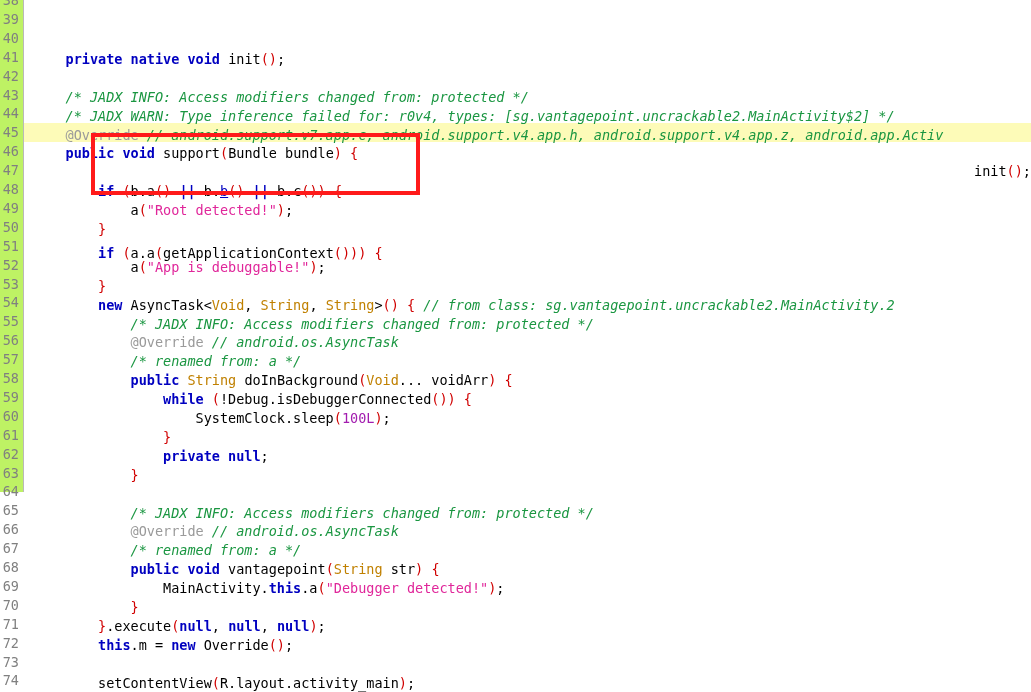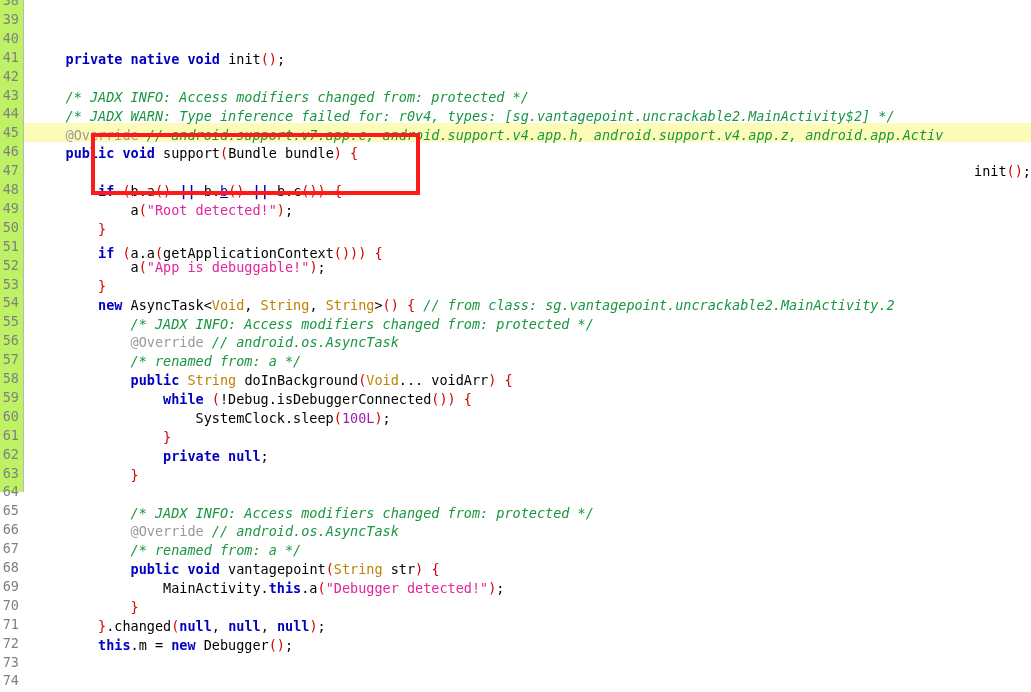--- a/index.html
+++ b/index.html
@@ -85,22 +85,23 @@
       <div class="row" style="top: 387.9px;"><span class="txt"><span class="pln">                </span><span class="pun">}</span></span></div>
       <div class="row" style="top: 406.8px;"><span class="txt"><span class="pln">                </span><span class="kw">private</span><span class="pln"> </span><span class="kw">null</span><span class="pln">;</span></span></div>
       <div class="row" style="top: 425.7px;"><span class="txt"><span class="pln">            </span><span class="pun">}</span></span></div>
       <div class="row" style="top: 444.6px;"><span class="txt"></span></div>
       <div class="row" style="top: 463.5px;"><span class="txt"><span class="pln">            </span><span class="cmt">/* JADX INFO: Access modifiers changed from: protected */</span></span></div>
       <div class="row" style="top: 482.4px;"><span class="txt"><span class="pln">            </span><span class="ann">@Override</span><span class="pln"> </span><span class="cmt">// android.os.AsyncTask</span></span></div>
       <div class="row" style="top: 501.3px;"><span class="txt"><span class="pln">            </span><span class="cmt">/* renamed from: a */</span></span></div>
       <div class="row" style="top: 520.2px;"><span class="txt"><span class="pln">            </span><span class="kw">public</span><span class="pln"> </span><span class="kw">void</span><span class="pln"> vantagepoint</span><span class="pun">(</span><span class="typ">String</span><span class="pln"> str</span><span class="pun">)</span><span class="pln"> </span><span class="pun">{</span></span></div>
       <div class="row" style="top: 539.1px;"><span class="txt"><span class="pln">                MainActivity.</span><span class="kw">this</span><span class="pln">.a</span><span class="pun">(</span><span class="str">"Debugger detected!"</span><span class="pun">)</span><span class="pln">;</span></span></div>
       <div class="row" style="top: 558px;"><span class="txt"><span class="pln">            </span><span class="pun">}</span></span></div>
-      <div class="row" style="top: 576.9px;"><span class="txt"><span class="pln">        </span><span class="pun">}</span><span class="pln">.changed</span><span class="pun">(</span><span class="kw">null</span><span class="pln">, </span><span class="kw">null</span><span class="pln">, </span><span class="kw">null</span><span class="pun">)</span><span class="pln">;</span></span></div>
-      <div class="row" style="top: 595.8px;"><span class="txt"><span class="pln">        </span><span class="kw">this</span><span class="pln">.m = </span><span class="kw">new</span><span class="pln"> Debugger</span><span class="pun">()</span><span class="pln">;</span></span></div>
+      <div class="row" style="top: 576.9px;"><span class="txt"><span class="pln">        </span><span class="pun">}</span><span class="pln">.execute</span><span class="pun">(</span><span class="kw">null</span><span class="pln">, </span><span class="kw">null</span><span class="pln">, </span><span class="kw">null</span><span class="pun">)</span><span class="pln">;</span></span></div>
+      <div class="row" style="top: 595.8px;"><span class="txt"><span class="pln">        </span><span class="kw">this</span><span class="pln">.m = </span><span class="kw">new</span><span class="pln"> Override</span><span class="pun">()</span><span class="pln">;</span></span></div>
+      <div class="row" style="top: 633.6px;"><span class="txt"><span class="pln">        setContentView</span><span class="pun">(</span><span class="pln">R.layout.activity_main</span><span class="pun">)</span><span class="pln">;</span></span></div>
       <div class="row" style="top: 652.5px;"><span class="txt"><span class="pln">    </span><span class="pun">}</span></span></div>
       <div class="row" style="top: 671.4px;"><span class="txt"></span></div>
     </div>
 
   <div id="gutter">
       <div class="ln" style="top: -9px;">38</div>
       <div class="ln" style="top: 9.9px;">39</div>
       <div class="ln" style="top: 28.8px;">40</div>
       <div class="ln" style="top: 47.7px;">41</div>
       <div class="ln" style="top: 66.6px;">42</div>

